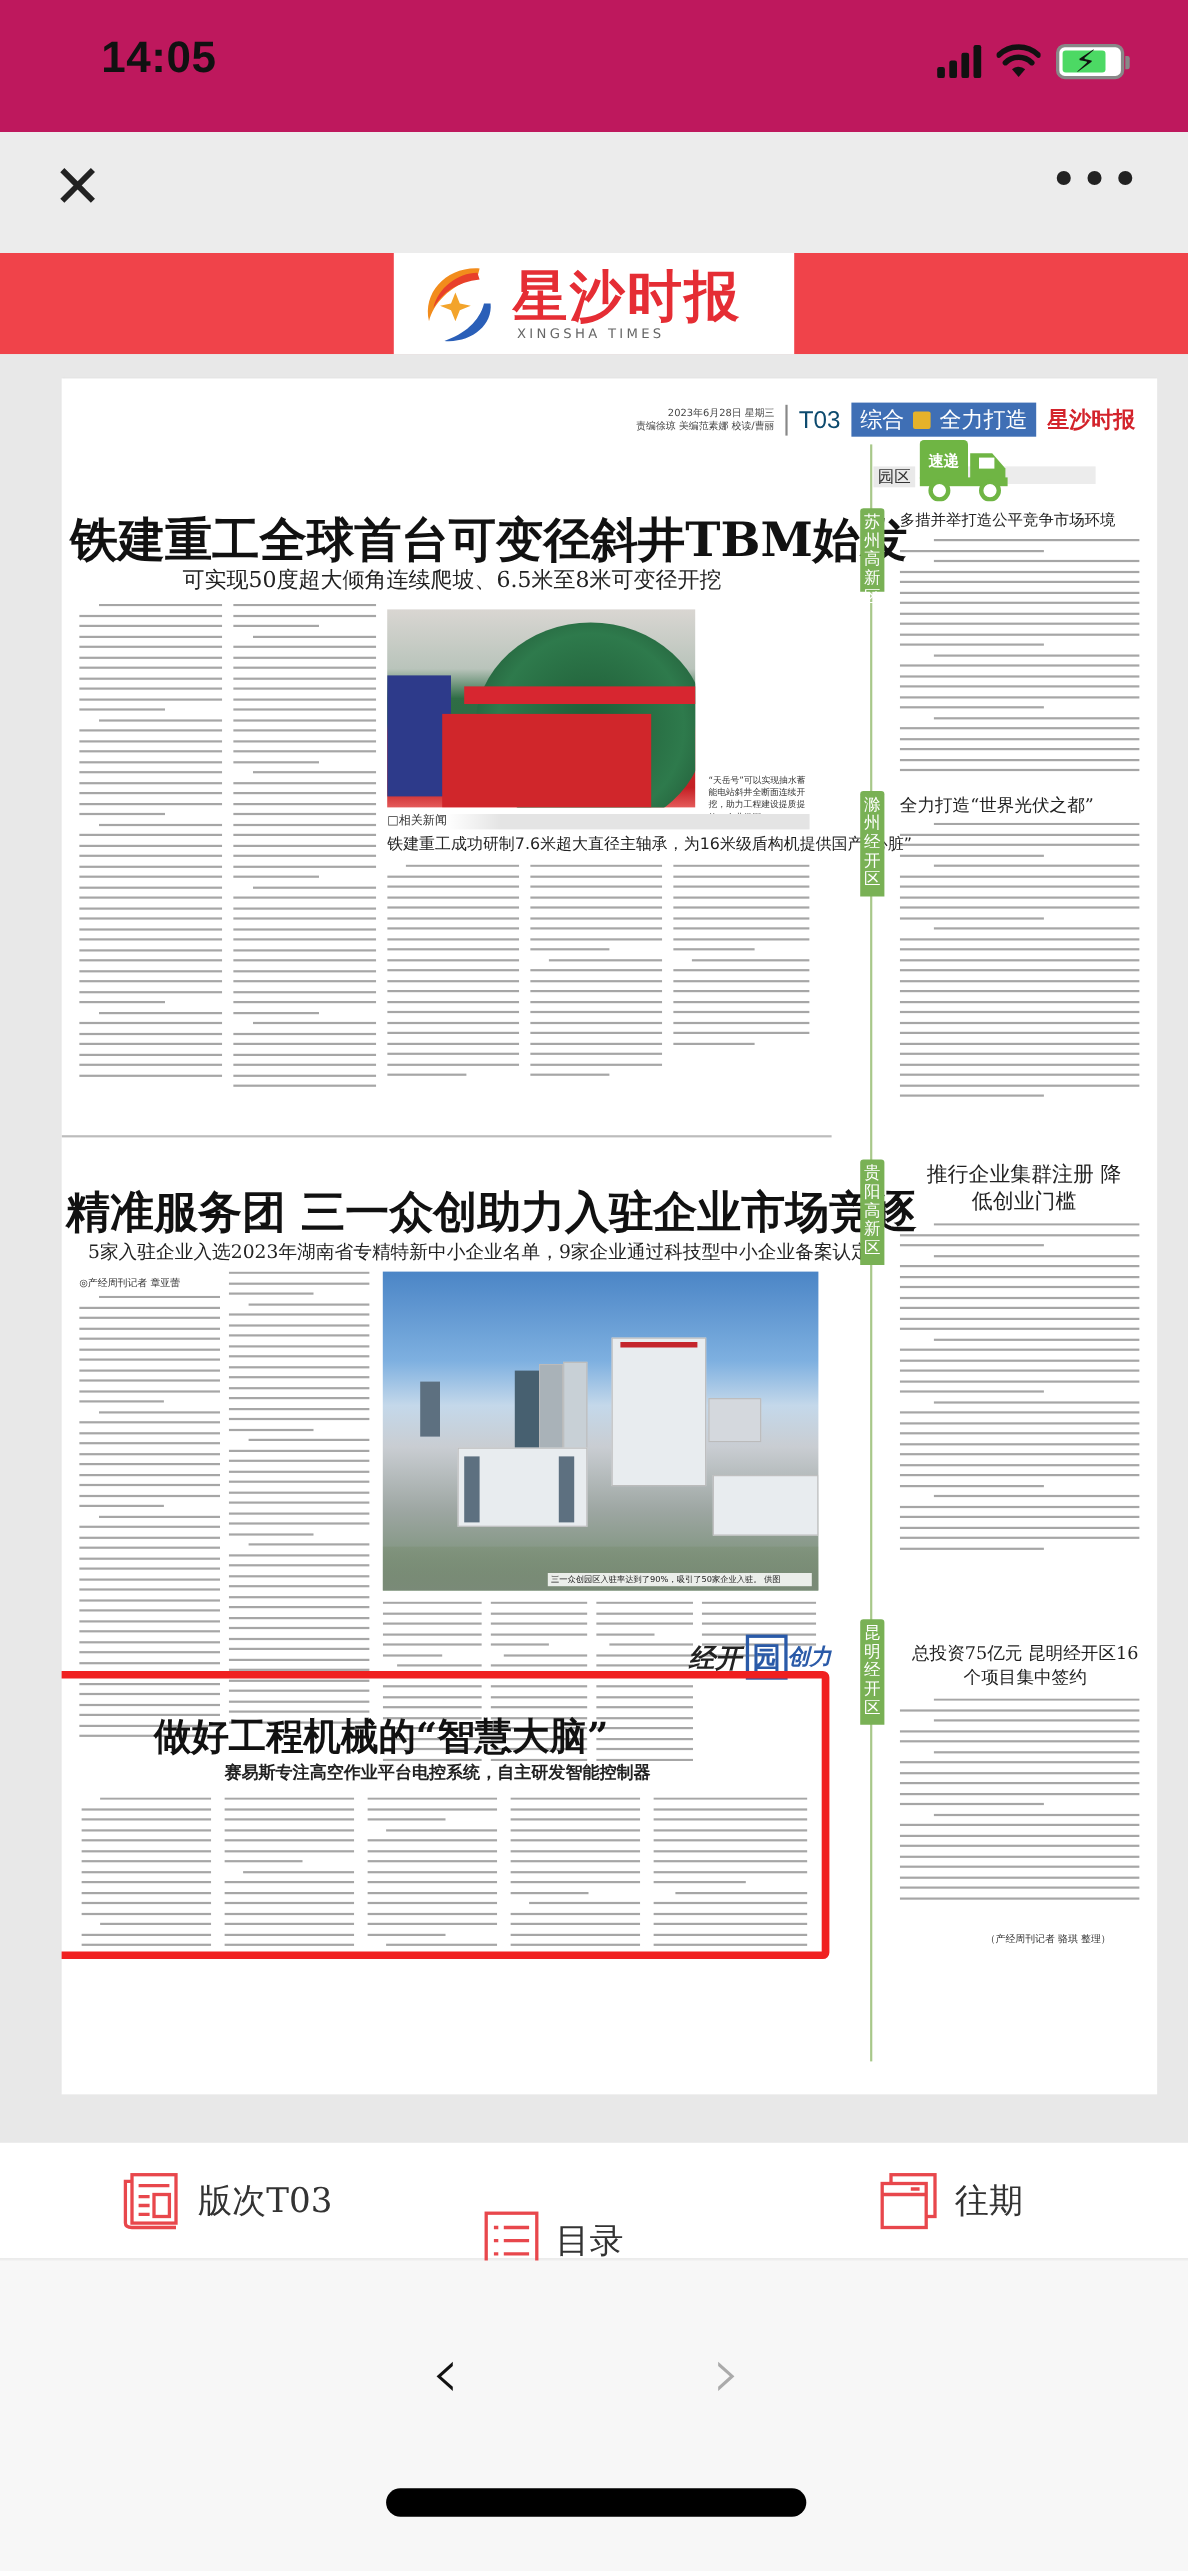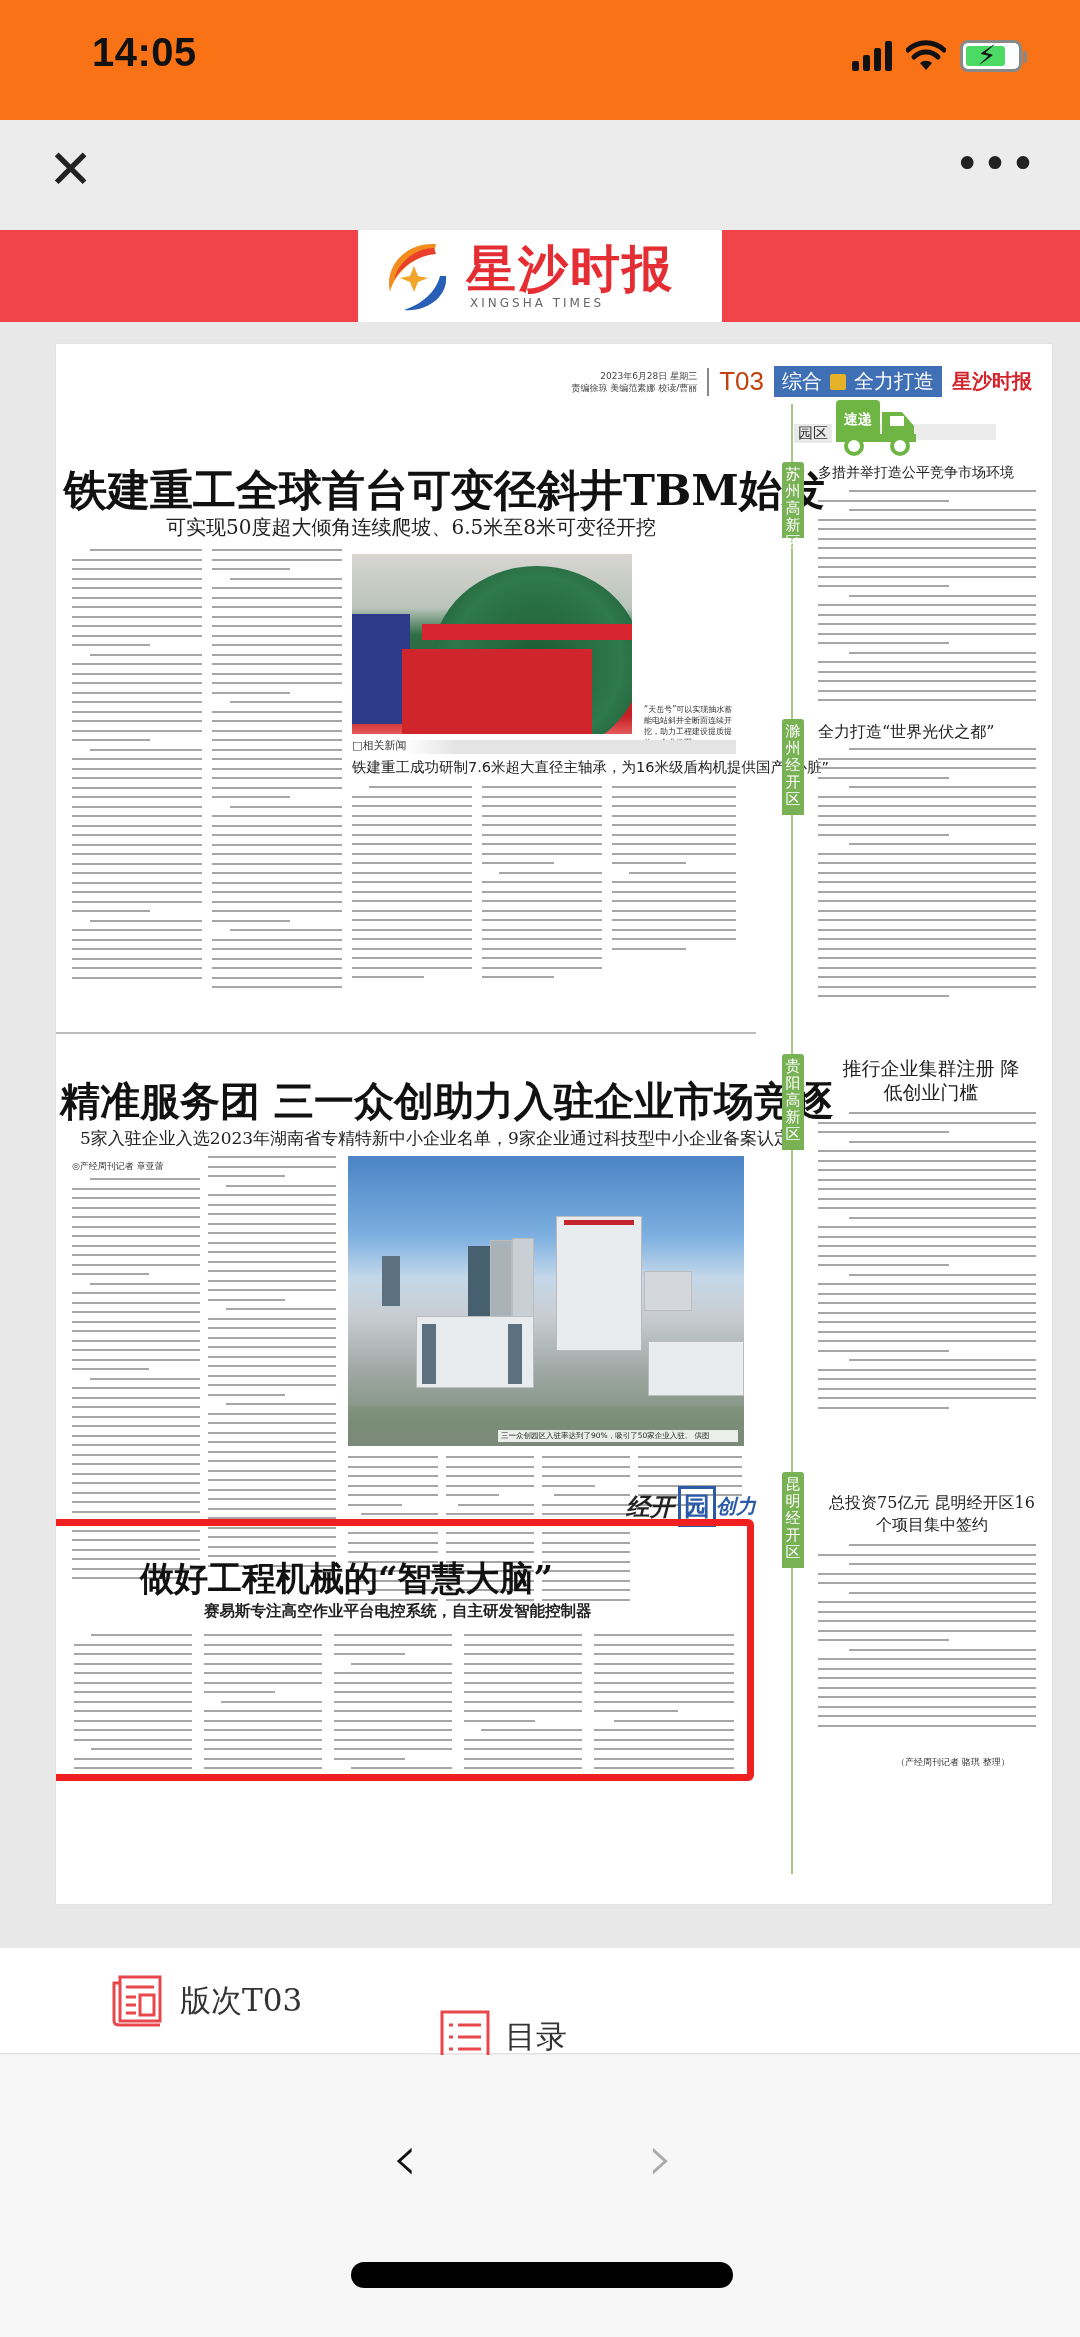--- a/index.html
+++ b/index.html
@@ -1,20 +1,20 @@
 <!DOCTYPE html>
 <html><head>
 <meta charset="utf-8">
 <style>
   * { box-sizing: border-box; margin: 0; padding: 0; }
   html, body { width: 1080px; height: 2337px; overflow: hidden; background: #ececec; }
   body { font-family: "DejaVu Sans", "Liberation Sans", sans-serif; color: #111; position: relative; }
 
   
-  .statusbar { position: absolute; top: 0; left: 0; width: 1080px; height: 120px; background: #f97316; }
+  .statusbar { position: absolute; top: 0; left: 0; width: 1080px; height: 120px; background: #be185d; }
   .statusbar .time { position: absolute; left: 92px; top: 30px; font-size: 40px; font-weight: 600; font-family: "Liberation Sans", sans-serif; letter-spacing: 0.5px; }
   .statusbar .icons { position: absolute; right: 58px; top: 40px; display: flex; align-items: center; gap: 14px; }
   .signal { display: flex; align-items: flex-end; gap: 4px; height: 30px; }
   .signal span { width: 7px; background: #111; border-radius: 2px; display: block; }
   .battery { width: 62px; height: 32px; border: 3px solid #888; border-radius: 8px; position: relative; background: #fff; }
   .battery .fill { position: absolute; left: 3px; top: 3px; bottom: 3px; width: 70%; background: #4cd964; border-radius: 3px; }
   .battery .bolt { position: absolute; left: 14px; top: -3px; font-size: 28px; line-height: 32px; color: #111; font-weight: 700; }
   .battery::after { content: ""; position: absolute; right: -8px; top: 8px; width: 4px; height: 12px; background: #888; border-radius: 0 2px 2px 0; }
 
   
@@ -31,21 +31,21 @@
   .logo-text .cn { font-size: 50px; font-weight: 700; color: #e52d34; font-family: "DejaVu Sans", sans-serif; line-height: 54px; letter-spacing: 2px; }
   .logo-text .en { font-size: 12px; color: #666; letter-spacing: 3px; margin-left: 4px; }
 
   
   .page-area { position: absolute; top: 322px; left: 0; width: 1080px; height: 1626px; background: #e8e8e8; }
   .paper { position: absolute; top: 22px; left: 56px; width: 996px; height: 1560px; background: #fff; box-shadow: 0 0 2px rgba(0,0,0,0.08); overflow: hidden; }
 
   .masthead { position: absolute; top: 22px; right: 20px; display: flex; align-items: center; gap: 10px; }
   .masthead .meta { font-size: 9px; color: #444; text-align: right; line-height: 12px; }
   .masthead .sep { width: 2px; height: 28px; background: #888; }
-  .masthead .page-no { font-size: 26px; color: #c2410c; font-family: "Liberation Sans", sans-serif; }
+  .masthead .page-no { font-size: 22px; color: #0c4a6e; font-family: "Liberation Sans", sans-serif; }
   .masthead .section { background: #3f6fb5; color: #fff; font-size: 20px; padding: 2px 8px; display: flex; align-items: center; gap: 8px; }
   .masthead .section .chip { background: #e6b22a; width: 16px; height: 16px; display: inline-block; border-radius: 2px; }
   .masthead .paper-name { color: #d3232b; font-size: 20px; font-weight: 700; }
 
   .h1 { position: absolute; font-family: "DejaVu Serif", "Liberation Serif", serif; font-weight: 700; color: #111; white-space: nowrap; }
   .h2 { position: absolute; font-family: "DejaVu Serif", "Liberation Serif", serif; color: #222; white-space: nowrap; }
 
   .textcol { position: absolute; overflow: hidden; }
   .textcol .line { height: 2px; background: #777; margin-bottom: 7.5px; opacity: 0.65; }
   .textcol .line.short { width: 60%; }
@@ -780,19 +780,28 @@
       <rect x="3" y="3" width="46" height="50" fill="none" stroke="#e8474c" stroke-width="3"></rect>
       <line x1="10" y1="16" x2="14" y2="16" stroke="#e8474c" stroke-width="3"></line>
       <line x1="19" y1="16" x2="42" y2="16" stroke="#e8474c" stroke-width="3"></line>
       <line x1="10" y1="28" x2="14" y2="28" stroke="#e8474c" stroke-width="3"></line>
       <line x1="19" y1="28" x2="42" y2="28" stroke="#e8474c" stroke-width="3"></line>
       <line x1="10" y1="40" x2="14" y2="40" stroke="#e8474c" stroke-width="3"></line>
       <line x1="19" y1="40" x2="42" y2="40" stroke="#e8474c" stroke-width="3"></line>
     </svg>
     <span class="lbl">目录</span>
   </div>
+  <div class="tool" style="left:798px;">
+    <svg width="56" height="56" viewBox="0 0 56 56">
+      <rect x="12" y="4" width="40" height="38" fill="none" stroke="#e8474c" stroke-width="3"></rect>
+      <rect x="4" y="12" width="40" height="40" fill="#fff" stroke="#e8474c" stroke-width="3"></rect>
+      <line x1="4" y1="22" x2="44" y2="22" stroke="#e8474c" stroke-width="3"></line>
+      <line x1="30" y1="17" x2="38" y2="17" stroke="#e8474c" stroke-width="3"></line>
+    </svg>
+    <span class="lbl">往期</span>
+  </div>
 </div>
 
 <div class="bottom">
   <div class="nav-arrow prev"><span>‹</span></div>
   <div class="nav-arrow next"><span>›</span></div>
   <div class="home-bar"></div>
 </div>
 
 </body></html>

